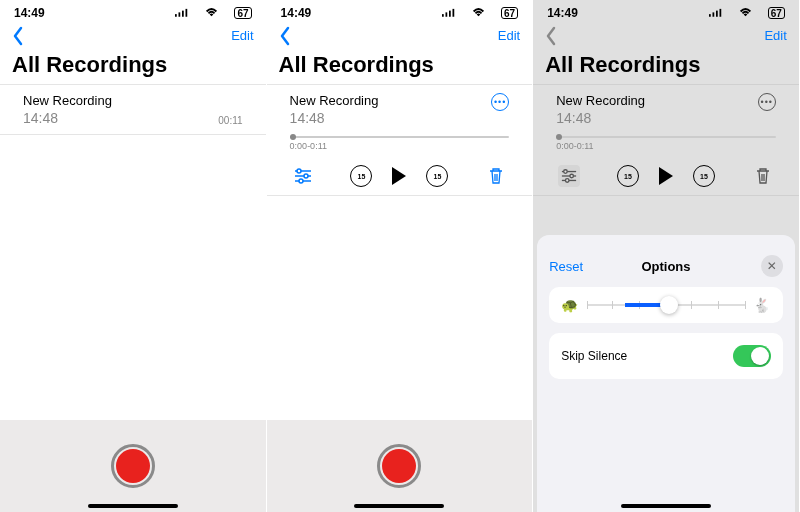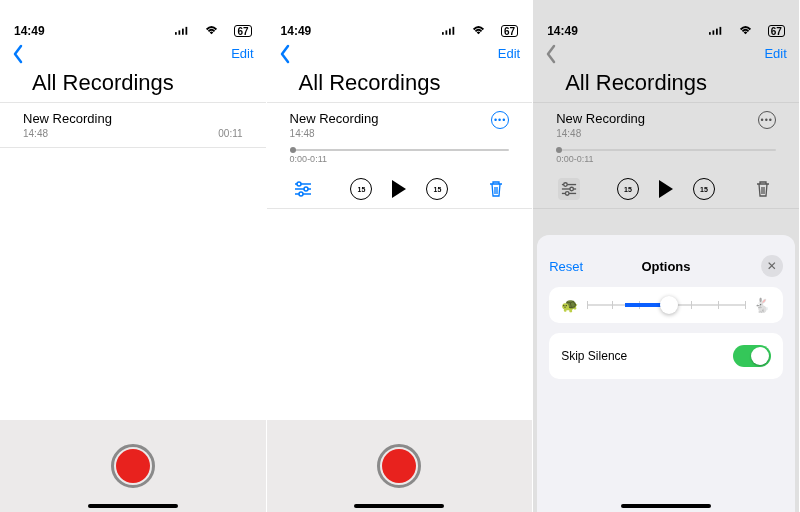--- a/index.html
+++ b/index.html
@@ -1,34 +1,34 @@
 <!DOCTYPE html>
 <html><head>
 <meta charset="utf-8">
 <style>
   *{box-sizing:border-box;margin:0;padding:0;font-family:-apple-system,Helvetica,Arial,sans-serif;}
   body{background:#f0f0f0;width:800px;height:512px;overflow:hidden;display:flex;}
   .phone{width:266.6px;height:512px;background:#fff;position:relative;display:flex;flex-direction:column;border-right:1px solid #fff;}
   .phone.dimmed{background:#e0e0e0;}
-  .status-bar{display:flex;justify-content:space-between;align-items:center;padding:24px 14px 2px;font-size:12px;font-weight:600;}
+  .status-bar{display:flex;justify-content:space-between;align-items:center;padding:6px 14px 2px;font-size:12px;font-weight:600;}
   .status-right{display:flex;align-items:center;gap:16px;}
   .sig{width:14px;height:10px;display:inline-block;}
   .wifi{width:13px;height:10px;display:inline-block;}
   .batt{font-size:10px;border:1px solid #000;border-radius:3px;padding:0 2px;font-weight:700;display:inline-flex;align-items:center;height:12px;}
   .dimmed .batt{border-color:#000;}
   .nav{display:flex;justify-content:space-between;align-items:center;padding:4px 12px 8px;}
   .back{width:12px;height:18px;color:#007aff;}
   .dimmed .back{color:#888;}
   .edit{color:#007aff;font-size:13px;}
-  .title{font-size:22px;font-weight:400;padding:0 23px 6px;margin-left:9px;}
+  .title{font-size:22px;font-weight:700;padding:0 12px 6px;}
   .row{border-top:1px solid #e5e5e5;border-bottom:1px solid #e5e5e5;padding:8px 23px;}
   .dimmed .row{border-color:#d0d0d0;}
   .row-top{display:flex;justify-content:space-between;align-items:flex-start;}
   .row-name{font-size:13px;font-weight:500;}
-  .row-time{font-size:10px;color:#888;margin-top:2px;}
+  .row-time{font-size:14px;color:#888;margin-top:2px;}
   .row-dur{font-size:10px;color:#888;align-self:flex-end;}
   .more-btn{width:18px;height:18px;border:1.5px solid #007aff;border-radius:50%;display:flex;align-items:center;justify-content:center;color:#007aff;font-size:9px;letter-spacing:1px;line-height:1;}
   .dimmed .more-btn{border-color:#555;color:#555;}
   .scrubber{margin-top:10px;}
   .scrub-track{height:2px;background:#ccc;position:relative;border-radius:1px;}
   .scrub-track::before{content:"";position:absolute;left:0;top:-2px;width:6px;height:6px;background:#888;border-radius:50%;}
   .scrub-times{display:flex;justify-content:flex-start;font-size:9px;color:#888;margin-top:3px;}
   .controls{display:flex;justify-content:space-between;align-items:center;margin-top:14px;padding:0 2px;}
   .ctl{width:22px;height:22px;display:flex;align-items:center;justify-content:center;}
   .sliders-ico{color:#007aff;}

